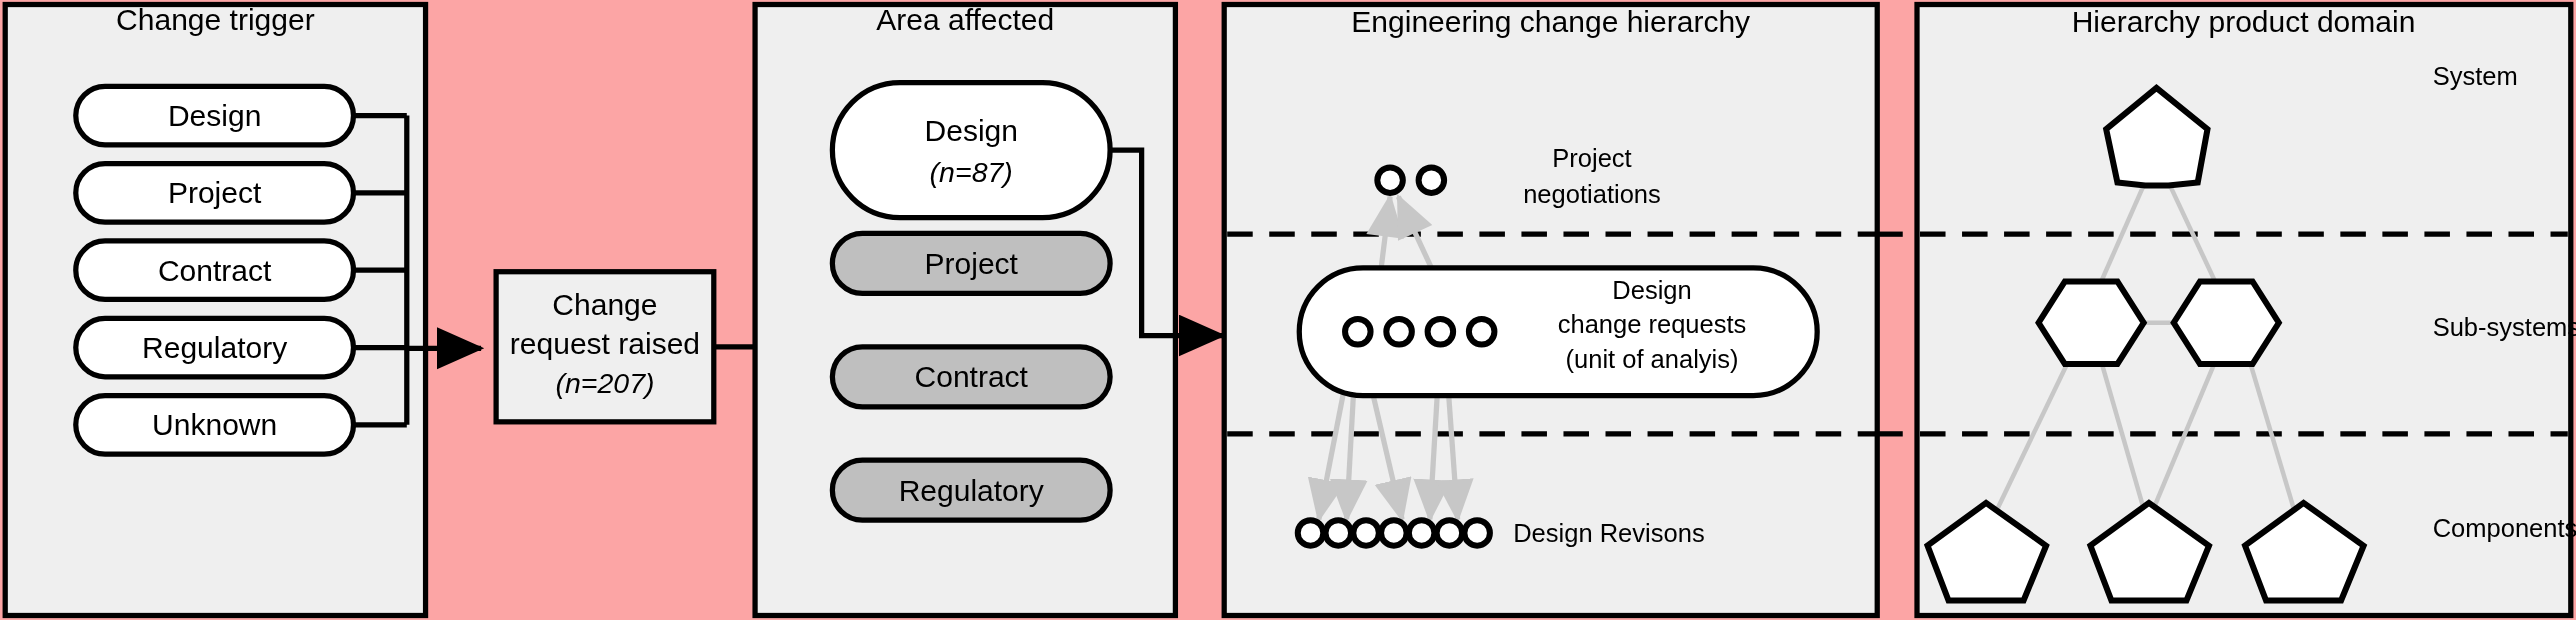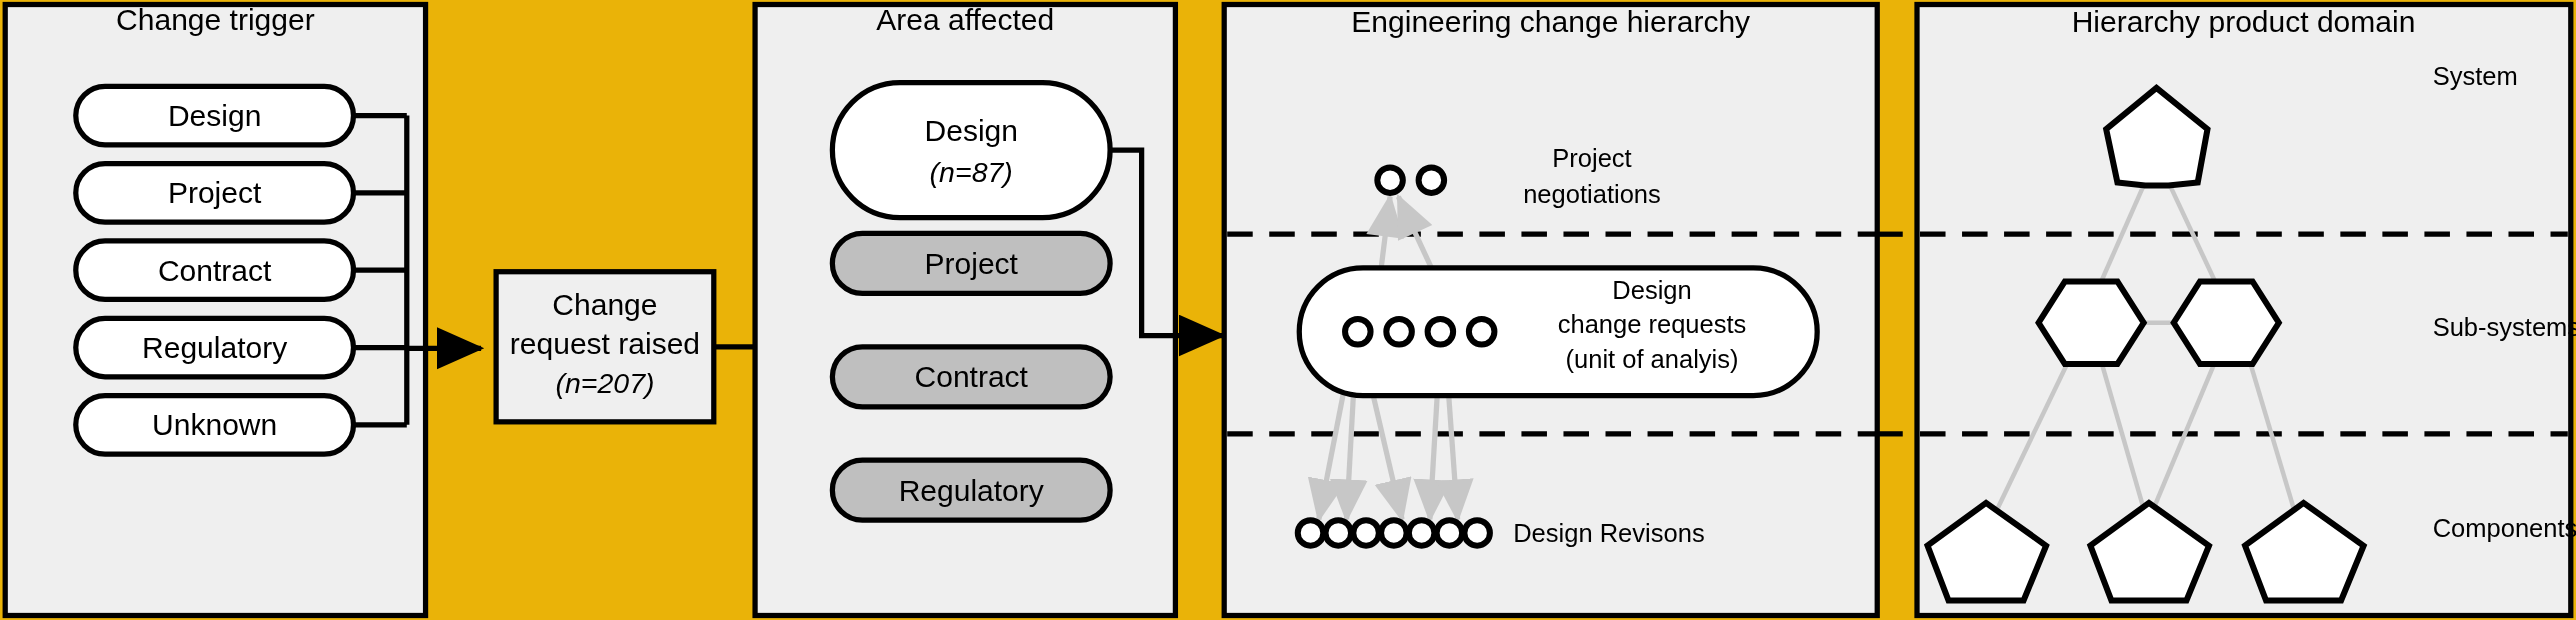--- a/index.html
+++ b/index.html
@@ -1,17 +1,17 @@
 <!DOCTYPE html>
 <html style="font-size:12px"><head>
 <meta charset="utf-8">
 <style>
   html,body{margin:0;padding:0;background:#ffffff;}
   body{width:2576px;height:620px;font-family:"Liberation Sans",sans-serif;}
-  #stage{position:relative;width:2576px;height:620px;overflow:hidden;background:#eab308;}
+  #stage{position:relative;width:2576px;height:620px;overflow:hidden;background:#fca5a5;}
   svg.layer{position:absolute;left:0;top:0;width:2576px;height:620px;}
   .panel-title{font-size:40px;fill:#000;text-anchor:middle;dominant-baseline:middle;}
   .node-label{font-size:40px;fill:#000;text-anchor:middle;}
   .node-label-italic{font-size:38px;fill:#000;text-anchor:middle;font-style:italic;}
   .side-label{font-size:34px;fill:#000;text-anchor:middle;}
   .side-label-left{font-size:34px;fill:#000;text-anchor:start;}
   .panel-bg{fill:#efefef;stroke:#000;stroke-width:7;}
   .pill-white{fill:#ffffff;stroke:#000;stroke-width:7;}
   .pill-gray{fill:#bfbfbf;stroke:#000;stroke-width:7;}
   .box-gray{fill:#efefef;stroke:#000;stroke-width:7;}

